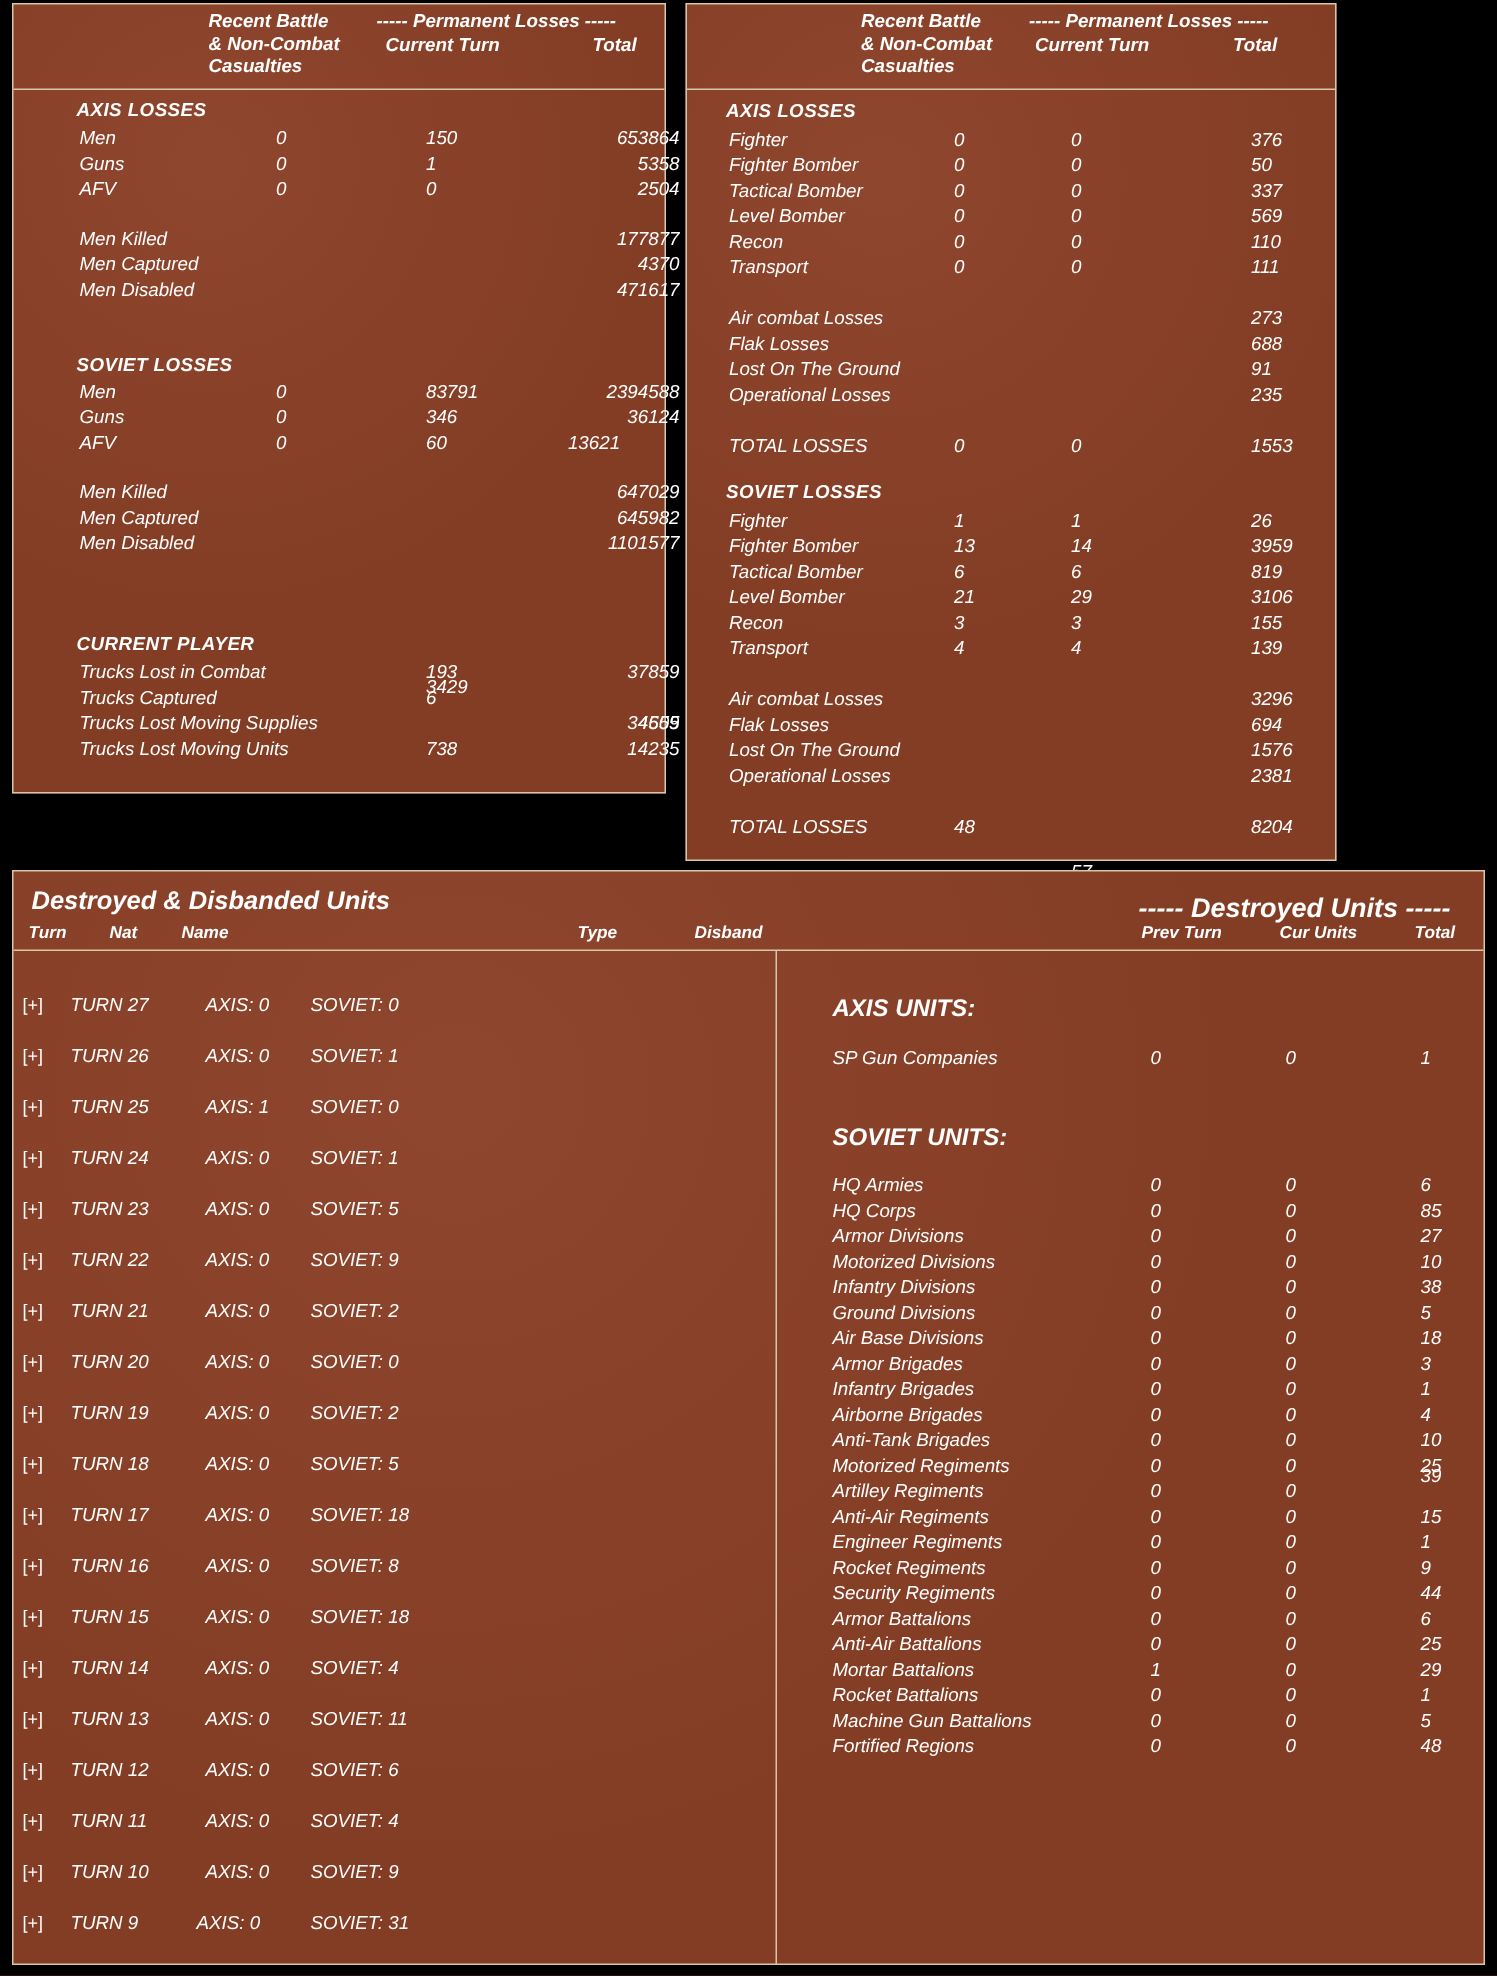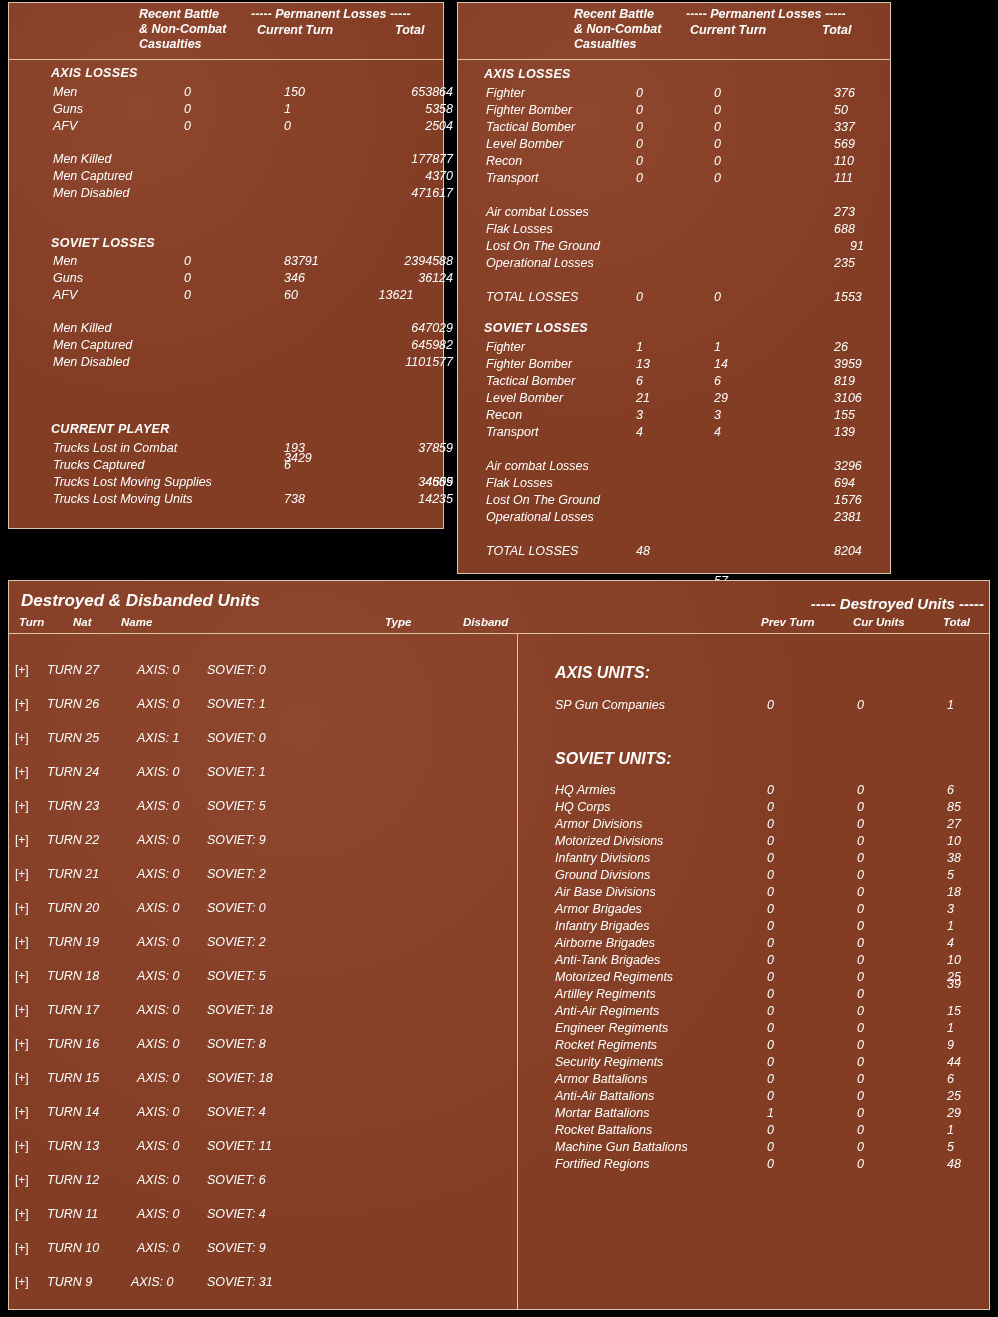--- a/index.html
+++ b/index.html
@@ -79,22 +79,22 @@
   #destroyed-title {
     position: absolute;
     left: 12px; top: 10px;
     font-size: 17px;
     font-weight: bold;
     font-style: italic;
     color: #ffffff;
   }
   #destroyed-units-header {
     position: absolute;
-    right: 5px; top: 14px;
-    font-size: 15px;
+    right: 22px; top: 14px;
+    font-size: 18px;
     font-weight: bold;
     font-style: italic;
     white-space: pre;
   }
   .col-head {
     position: absolute;
     top: 35px;
     font-size: 11.5px;
     font-style: italic;
     font-weight: bold;
@@ -263,21 +263,21 @@
   <div class="row-label" style="left:28px; top:168px;">Transport</div>
   <div class="num" style="left:178px; top:168px;">0</div>
   <div class="num" style="left:256px; top:168px;">0</div>
   <div class="num" style="left:376px; top:168px;">111</div>
 
   <div class="row-label" style="left:28px; top:202px;">Air combat Losses</div>
   <div class="num" style="left:376px; top:202px;">273</div>
   <div class="row-label" style="left:28px; top:219px;">Flak Losses</div>
   <div class="num" style="left:376px; top:219px;">688</div>
   <div class="row-label" style="left:28px; top:236px;">Lost On The Ground</div>
-  <div class="num" style="left:376px; top:236px;margin-left:16px;">91</div>
+  <div class="num" style="left:376px; top:236px;">91</div>
   <div class="row-label" style="left:28px; top:253px;">Operational Losses</div>
   <div class="num" style="left:376px; top:253px;">235</div>
 
   <div class="row-label" style="left:28px; top:287px;">TOTAL LOSSES</div>
   <div class="num" style="left:178px; top:287px;">0</div>
   <div class="num" style="left:256px; top:287px;">0</div>
   <div class="num" style="left:376px; top:287px;">1553</div>
 
   <div class="section-title" style="left:26px; top:318px;">SOVIET LOSSES</div>
 

